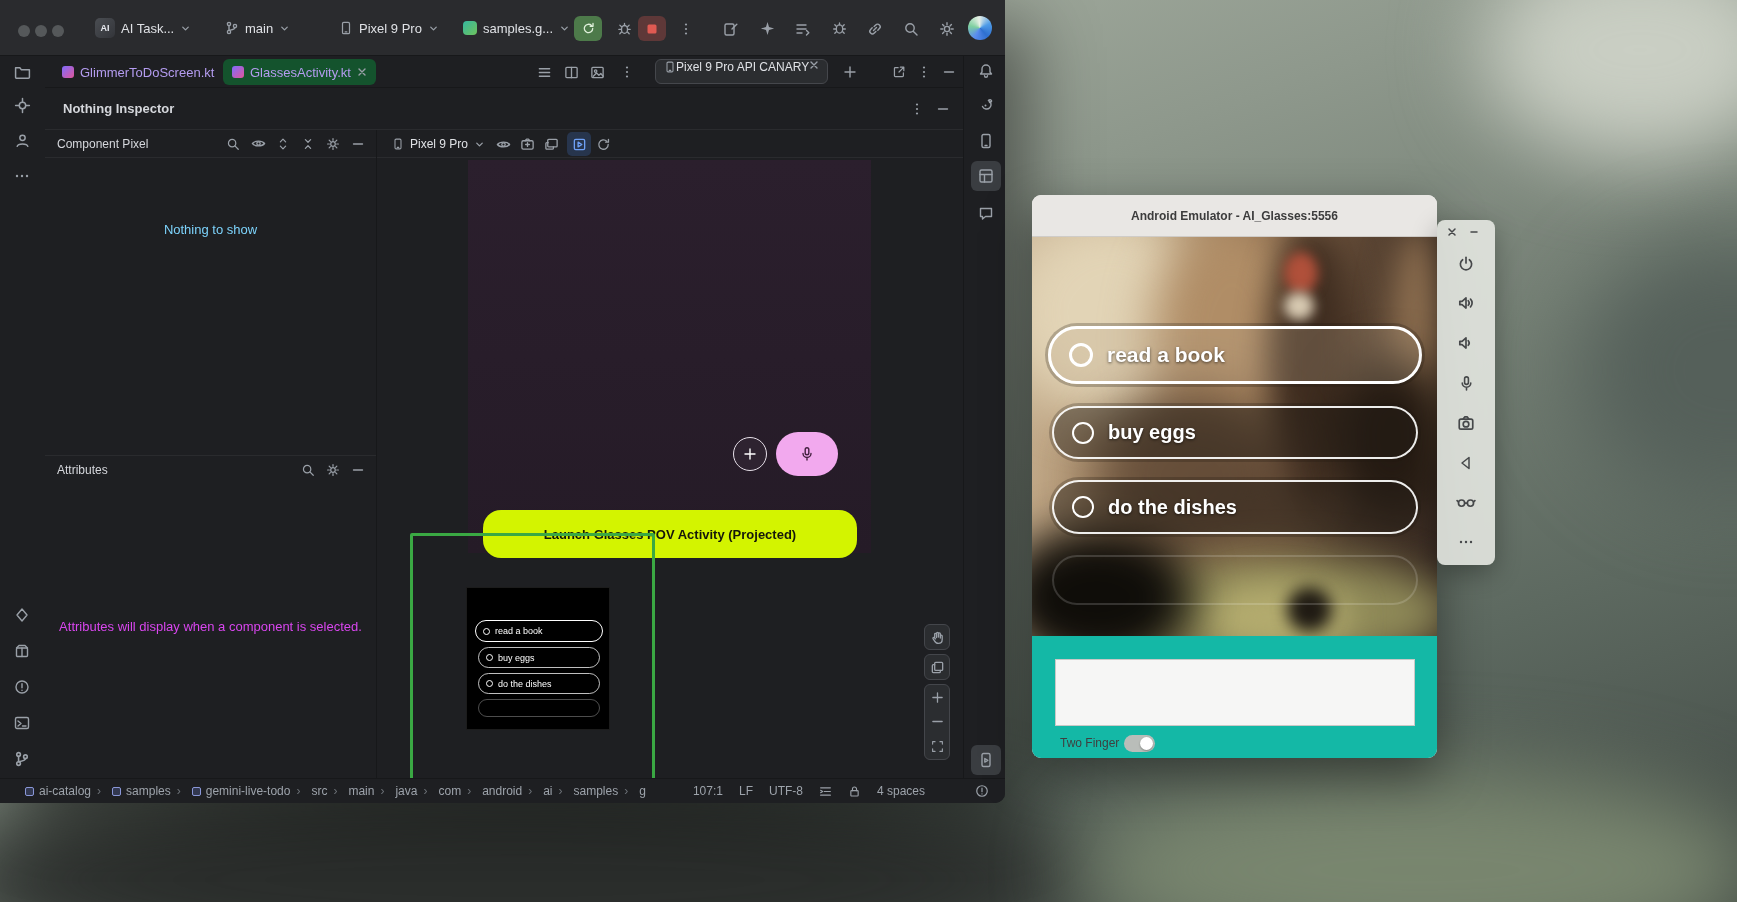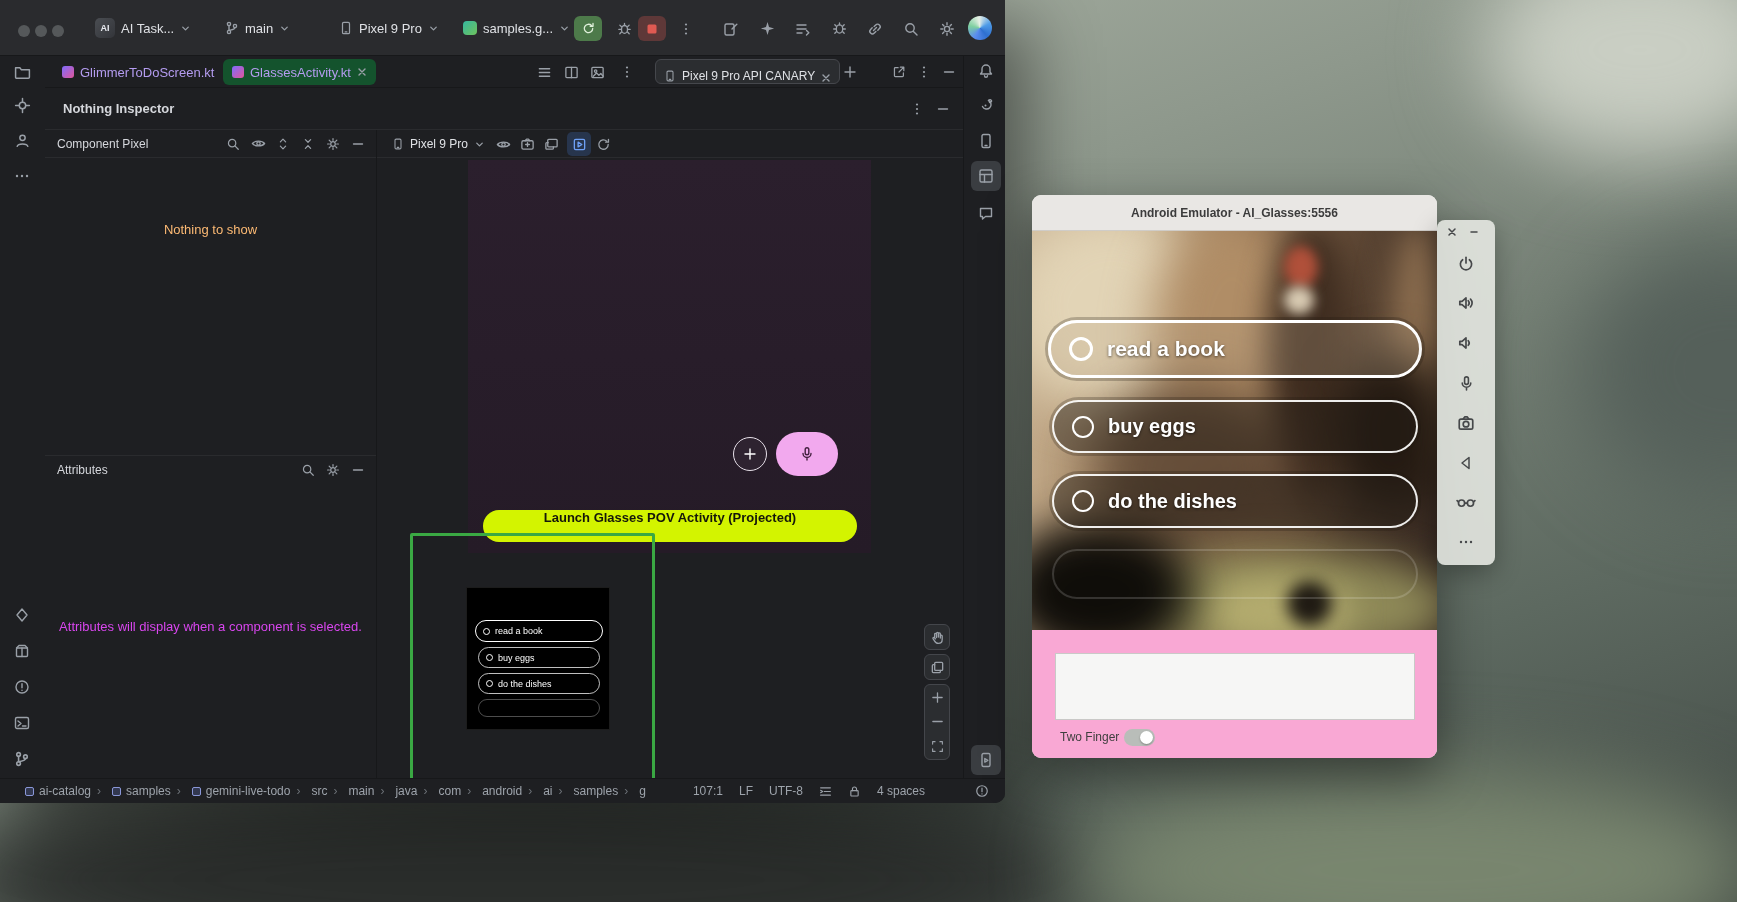--- a/index.html
+++ b/index.html
@@ -34,53 +34,53 @@
   .right-rail{position:absolute;right:0;top:56px;width:42px;bottom:25px;background:#1e1f22;border-left:1px solid #17181a}
   .rail-ico{position:absolute;left:7px;width:30px;height:30px;display:flex;align-items:center;justify-content:center;border-radius:6px}
   .rail-ico.active{background:#3a3d41}
 
   .tab-row{position:absolute;left:45px;top:56px;width:918px;height:32px;border-bottom:1px solid #17181a}
   .etab{position:absolute;top:3px;height:26px;display:flex;align-items:center;gap:6px;padding:0 9px;border-radius:6px;
     font-size:13px;color:var(--tabpurple,#b49cf0);white-space:nowrap}
   .etab.active{background:#14532d}
   .kfile{width:12px;height:12px;border-radius:3px;background:linear-gradient(135deg,#7f6cff,#e0569a)}
   .viewbtn{position:absolute;top:5px;width:24px;height:22px;display:flex;align-items:center;justify-content:center;border-radius:5px}
-  .devtab{position:absolute;left:610px;top:3px;height:25px;display:flex;align-items:flex-end;gap:6px;padding:0 8px;
+  .devtab{position:absolute;left:610px;top:3px;height:25px;display:flex;align-items:flex-start;padding:0 8px;
     border:1px solid #45474c;background:#2b2d30;border-radius:6px;font-size:12px;color:#dfe1e5;white-space:nowrap}
 
   .insp-header{position:absolute;left:45px;top:88px;width:918px;height:42px;background:#1e1f22;border-bottom:1px solid #2a2b2e;
     display:flex;align-items:center}
   .insp-title{margin-left:18px;font-size:13px;font-weight:bold;color:#d5d7dc}
   .hdr-icons{position:absolute;right:8px;top:0;height:100%;display:flex;align-items:center;gap:2px}
   .mini-btn{width:24px;height:24px;display:flex;align-items:center;justify-content:center;border-radius:5px}
 
   .tree-pane{position:absolute;left:45px;top:130px;width:332px;bottom:25px;border-right:1px solid #17181a;background:#1e1f22}
   .pane-toolbar{position:relative;height:28px;display:flex;align-items:center;border-bottom:1px solid #2a2b2e}
   .pane-title{margin-left:12px;font-size:12px;color:#d5d7dc}
   .pane-icons{position:absolute;right:6px;display:flex;gap:1px}
-  .empty-msg{color:#fdba74;font-size:13px;text-align:center}
+  .empty-msg{color:#7dd3fc;font-size:13px;text-align:center}
 
   .dev-pane{position:absolute;left:377px;top:130px;width:586px;bottom:25px;background:#1e1f22}
   .dev-toolbar{position:relative;height:28px;border-bottom:1px solid #2a2b2e}
   .dev-chip{position:absolute;left:8px;top:2px;height:24px;display:flex;align-items:center;gap:6px;padding:0 7px;
     border-radius:5px;font-size:12px;color:#dfe1e5}
   .dev-ibtn{position:absolute;top:2px;width:24px;height:24px;display:flex;align-items:center;justify-content:center;border-radius:5px}
   .dev-ibtn.blue{background:#27354d}
 
   .canvas{position:absolute;left:0;top:28px;right:0;bottom:0;overflow:hidden}
   .phone1{position:absolute;left:91px;top:2px;width:403px;height:393px;background:linear-gradient(#2b1f2d,#251b27)}
   .newtask{position:absolute;left:15px;top:270px;width:374px;height:48px;border:1px solid rgba(205,185,210,.45);
     border-radius:24px;background:#2e2330}
   .newtask-text{position:absolute;left:28px;top:0;line-height:46px;font-style:italic;color:#b3a7b8;font-size:15px}
   .plus-circle{position:absolute;left:265px;top:277px;width:34px;height:34px;border:1.5px solid #e6dfe8;border-radius:50%;
     display:flex;align-items:center;justify-content:center;background:#2e2330}
   .mic-pill{position:absolute;left:308px;top:272px;width:62px;height:44px;border-radius:22px;background:var(--pink,#f2a9ee);
     display:flex;align-items:center;justify-content:center}
-  .launch-btn{position:absolute;left:15px;top:350px;width:374px;height:32px;border-radius:18px;background:var(--lime,#d3f400);
-    color:#15170a;font-size:13px;font-weight:bold;display:flex;justify-content:center;white-space:nowrap}
+  .launch-btn{position:absolute;left:15px;top:350px;width:374px;height:48px;border-radius:18px;background:var(--lime,#d3f400);
+    color:#15170a;font-size:13px;font-weight:bold;display:flex;align-items:center;justify-content:center;white-space:nowrap}
 
   .mini{position:absolute;left:89px;top:429px;width:144px;height:143px;background:#000;border:1px solid #1c1c1c}
   .mini-pill{position:absolute;display:flex;align-items:center;gap:5px;padding-left:7px;border-radius:11px;color:#fff;font-size:9px;white-space:nowrap}
   .mini-radio{width:7px;height:7px;border:1px solid #fff;border-radius:50%;flex:none}
 
   .green-rect{position:absolute;left:33px;top:375px;width:245px;height:250px;border:3px solid var(--selgreen,#3aa843);border-radius:2px}
 
   .float-btn{position:absolute;left:547px;width:26px;height:26px;background:#2b2d30;border:1px solid #44464b;border-radius:6px;
     display:flex;align-items:center;justify-content:center}
   .float-group{position:absolute;left:547px;top:526px;width:26px;height:76px;background:#2b2d30;border:1px solid #44464b;border-radius:6px;
@@ -90,28 +90,28 @@
   .crumbs{position:absolute;left:25px;top:0;height:100%;display:flex;align-items:center;font-size:12px;color:#9da3ab}
   .crumb{display:flex;align-items:center;gap:5px;white-space:nowrap}
   .crumb+.crumb::before{content:"›";color:#6b7076;margin:0 6px}
   .crumb-ico{width:9px;height:9px;border:1px solid #8a97d8;border-radius:2px;background:rgba(110,130,220,.25);flex:none}
   .sb-right{position:absolute;right:80px;top:0;height:100%;display:flex;align-items:center;gap:16px;font-size:12px;color:#9da3ab;white-space:nowrap}
   .sb-info{position:absolute;right:16px;top:5px}
 
   
   .emu{position:absolute;left:1032px;top:195px;width:405px;height:563px;border-radius:9px;overflow:hidden;
     box-shadow:0 18px 50px rgba(0,0,0,.45);background:#eeedeb}
-  .emu-title{height:36px;background:#e9e7e4;border-bottom:1px solid #cfccc8;display:flex;align-items:center;justify-content:center;
+  .emu-title{height:42px;background:#e9e7e4;border-bottom:1px solid #cfccc8;display:flex;align-items:center;justify-content:center;
     font-size:12px;font-weight:bold;color:#3c3c3c}
   .emu-scene{position:relative;height:399px;overflow:hidden;background:linear-gradient(100deg,#c9b394 0%,#a98a66 30%,#7d5f45 55%,#4b392b 78%,#352821 100%)}
   .sblob{position:absolute;border-radius:50%;filter:blur(16px)}
   .todo-pill{position:absolute;display:flex;align-items:center;border-radius:29px;color:#fff;font-weight:bold;
     text-shadow:0 1px 3px rgba(0,0,0,.6);box-shadow:0 0 0 3px rgba(30,22,15,.25)}
   .todo-radio{border:3px solid #fff;border-radius:50%;flex:none;margin:0 14px 0 18px}
-  .emu-bottom{position:relative;height:138px;background:#f9a8d4}
+  .emu-bottom{position:relative;height:138px;background:#14b8a6}
   .emu-textbox{position:absolute;left:23px;top:23px;width:360px;height:67px;background:#f6f6f5;border:1px solid #c9c9c7;resize:none}
   .twofinger{position:absolute;left:28px;top:100px;font-size:12px;color:#3f3f3f}
   .toggle{position:absolute;left:92px;top:99px;width:31px;height:17px;border-radius:9px;background:#b9bdb9}
   .toggle .knob{position:absolute;right:2px;top:2px;width:13px;height:13px;border-radius:50%;background:#fff;box-shadow:0 1px 2px rgba(0,0,0,.3)}
 
   .emu-rail{position:absolute;left:1437px;top:220px;width:58px;height:345px;background:rgba(231,233,228,.88);
     border-radius:8px;box-shadow:0 8px 26px rgba(0,0,0,.3)}
   .emu-rail svg{stroke:#46484a;stroke-width:1.5}
   .er-btn{position:absolute;left:14px;width:30px;height:30px;display:flex;align-items:center;justify-content:center;border-radius:6px}
 </style>

